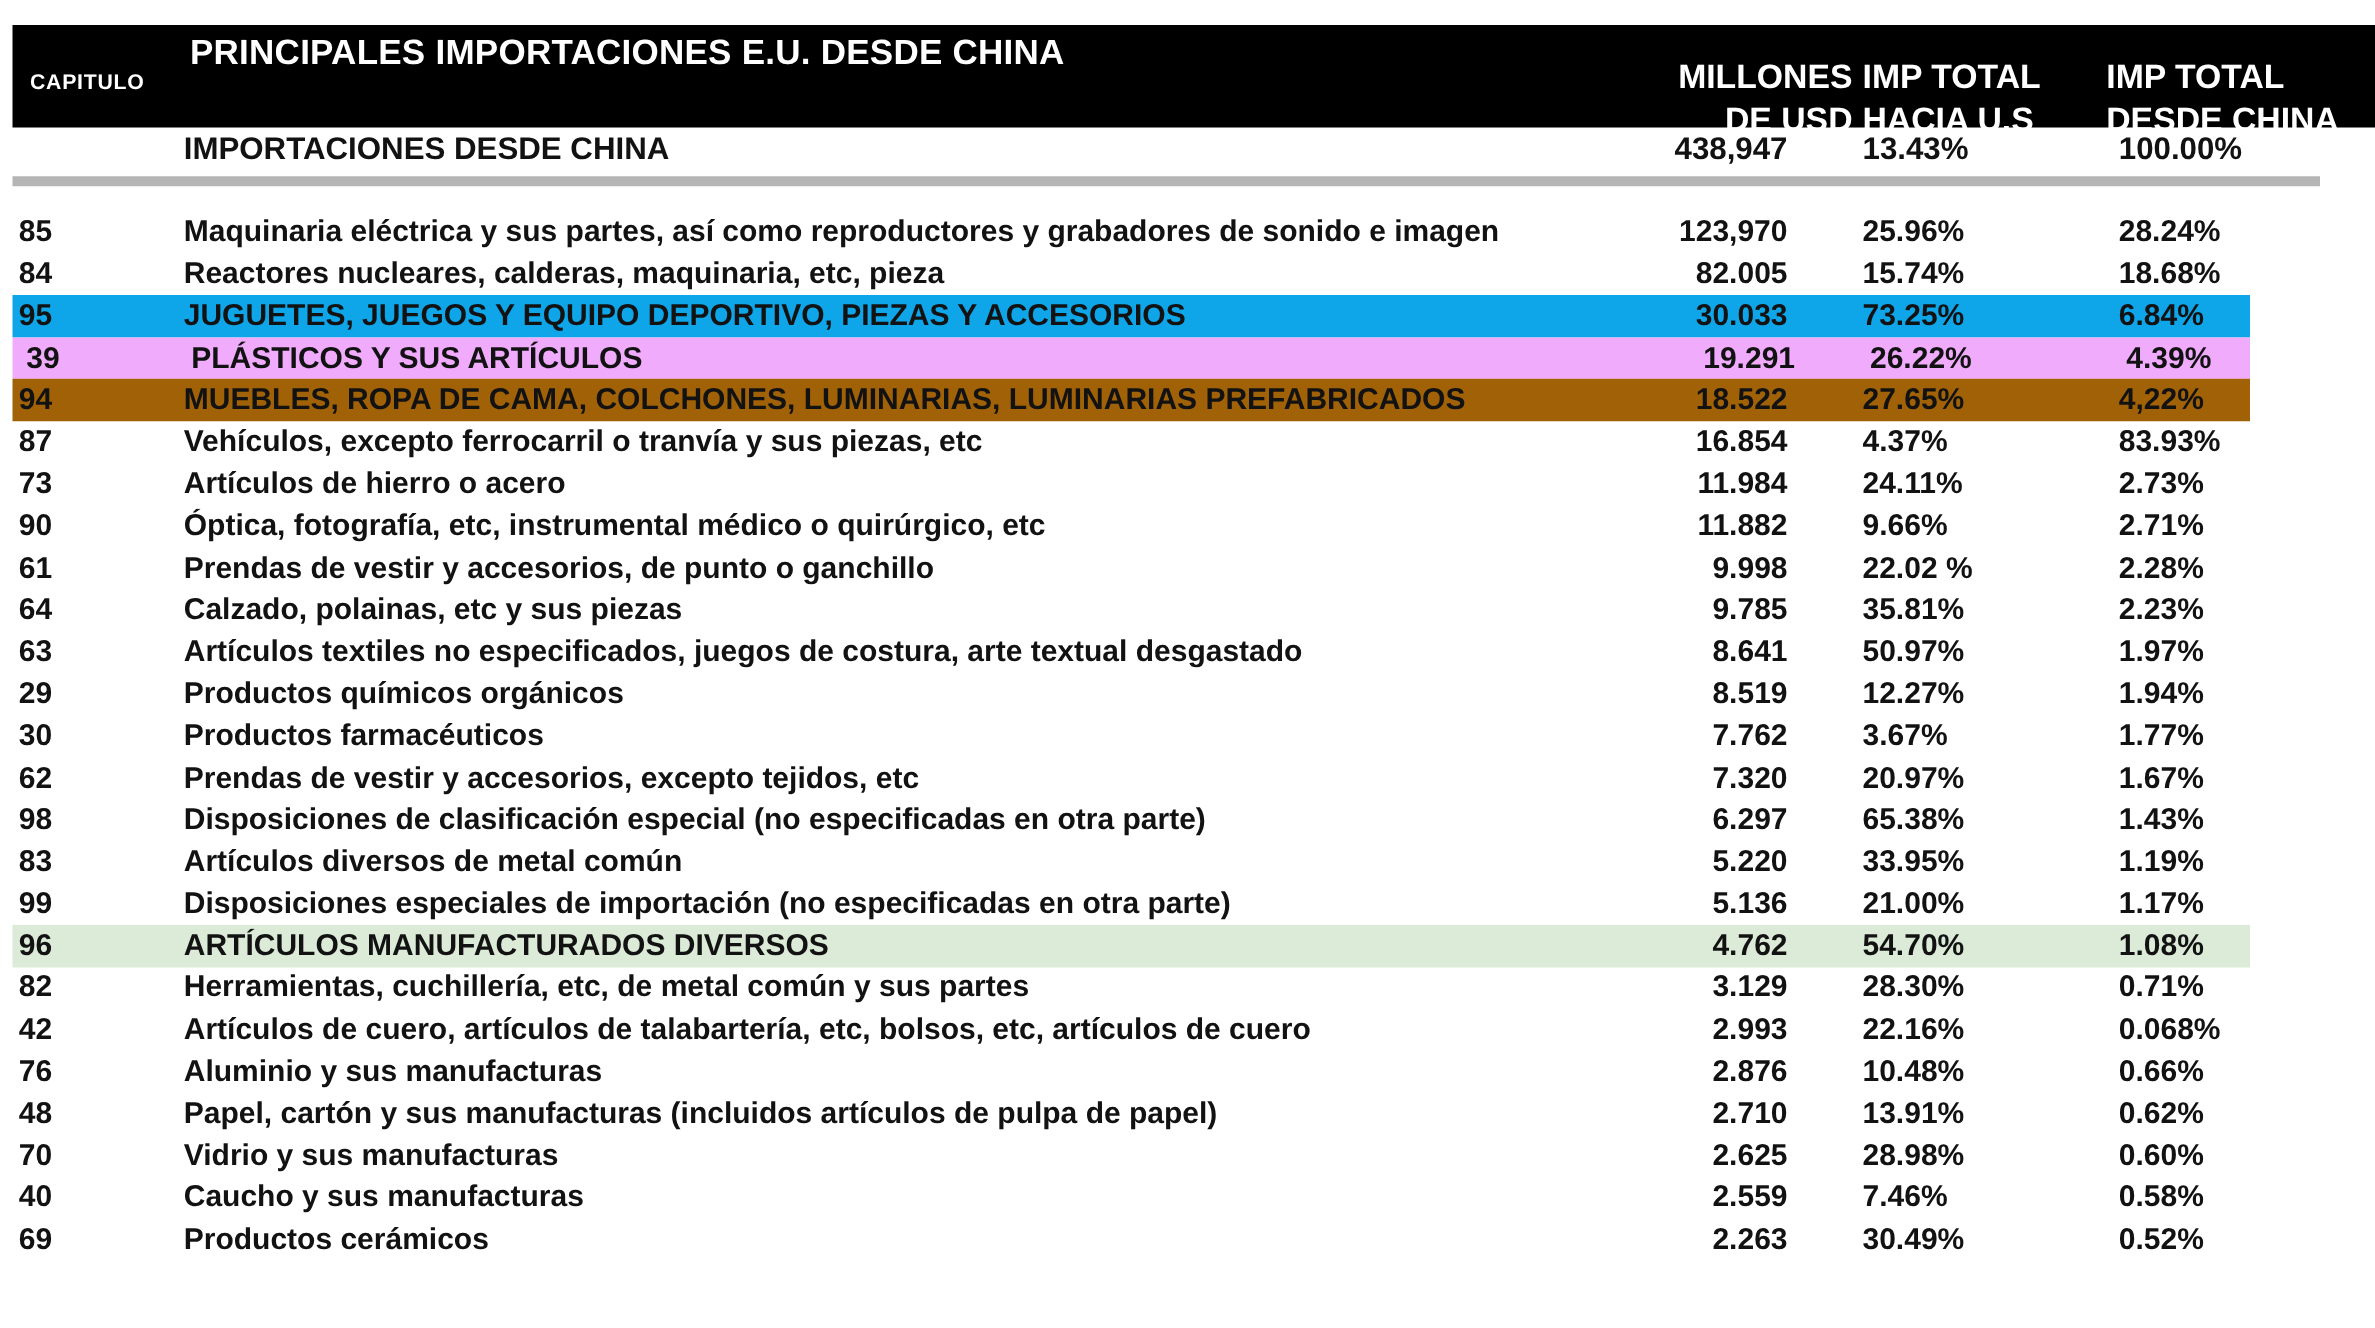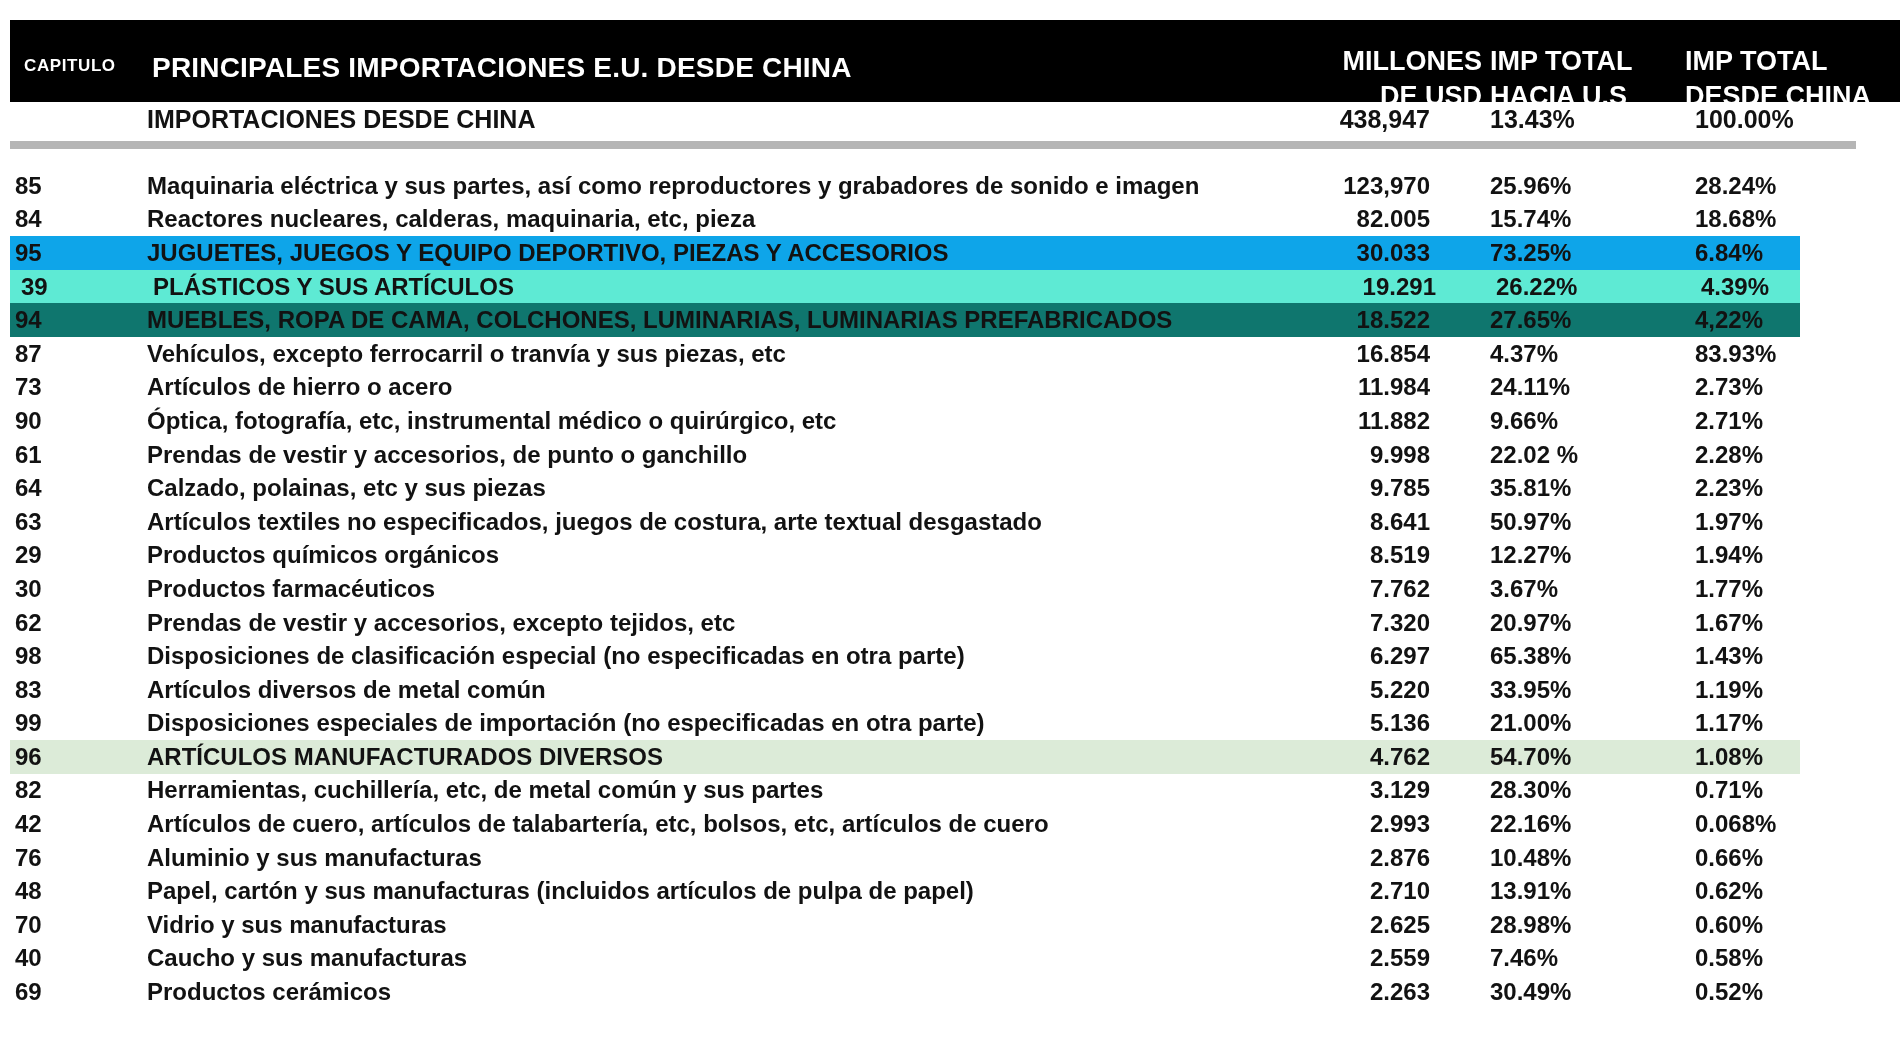--- a/index.html
+++ b/index.html
@@ -15,21 +15,21 @@
   .header-bar {
     position:absolute; left:10px; top:20px;
     width:1898px; height:82px;
     background:#000000; color:#ffffff;
   }
   .hb-capitulo {
     position:absolute; left:14px; top:36px;
     font-size:17px; letter-spacing:0.6px;
   }
   .hb-title {
-    position:absolute; left:142px; top:32px;
+    position:absolute; left:142px; top:6px;
     font-size:28px; letter-spacing:0.2px; white-space:nowrap;
   }
   .hb-col { position:absolute; top:24px; font-size:27px; line-height:35px; white-space:nowrap; }
   .hb-col div { display:block; }
   .hb-usd { right:426px; text-align:right; }   
   .hb-us  { left:1480px; }                     
   .hb-cn  { left:1675px; }                     
 
   
   .trow { display:flex; align-items:center; font-size:24px; white-space:nowrap; }
@@ -108,30 +108,30 @@
 
   <div class="trow" style="background: #0ea5e9;">
     <span class="c-num">95</span>
     <span class="c-desc">JUGUETES, JUEGOS Y EQUIPO DEPORTIVO, PIEZAS Y ACCESORIOS</span>
     <span class="c-usd">30.033</span>
     <span class="c-gap"></span>
     <span class="c-p1">73.25%</span>
     <span class="c-p2">6.84%</span>
   </div>
 
-  <div class="trow" style="background: #5eead4; padding-left: 12px;">
+  <div class="trow" style="background: #f0abfc; padding-left: 12px;">
     <span class="c-num">39</span>
     <span class="c-desc">PLÁSTICOS Y SUS ARTÍCULOS</span>
     <span class="c-usd">19.291</span>
     <span class="c-gap"></span>
     <span class="c-p1">26.22%</span>
     <span class="c-p2">4.39%</span>
   </div>
 
-  <div class="trow" style="background: #0f766e;">
+  <div class="trow" style="background: #a16207;">
     <span class="c-num">94</span>
     <span class="c-desc">MUEBLES, ROPA DE CAMA, COLCHONES, LUMINARIAS, LUMINARIAS PREFABRICADOS</span>
     <span class="c-usd">18.522</span>
     <span class="c-gap"></span>
     <span class="c-p1">27.65%</span>
     <span class="c-p2">4,22%</span>
   </div>
 
   <div class="trow">
     <span class="c-num">87</span>

